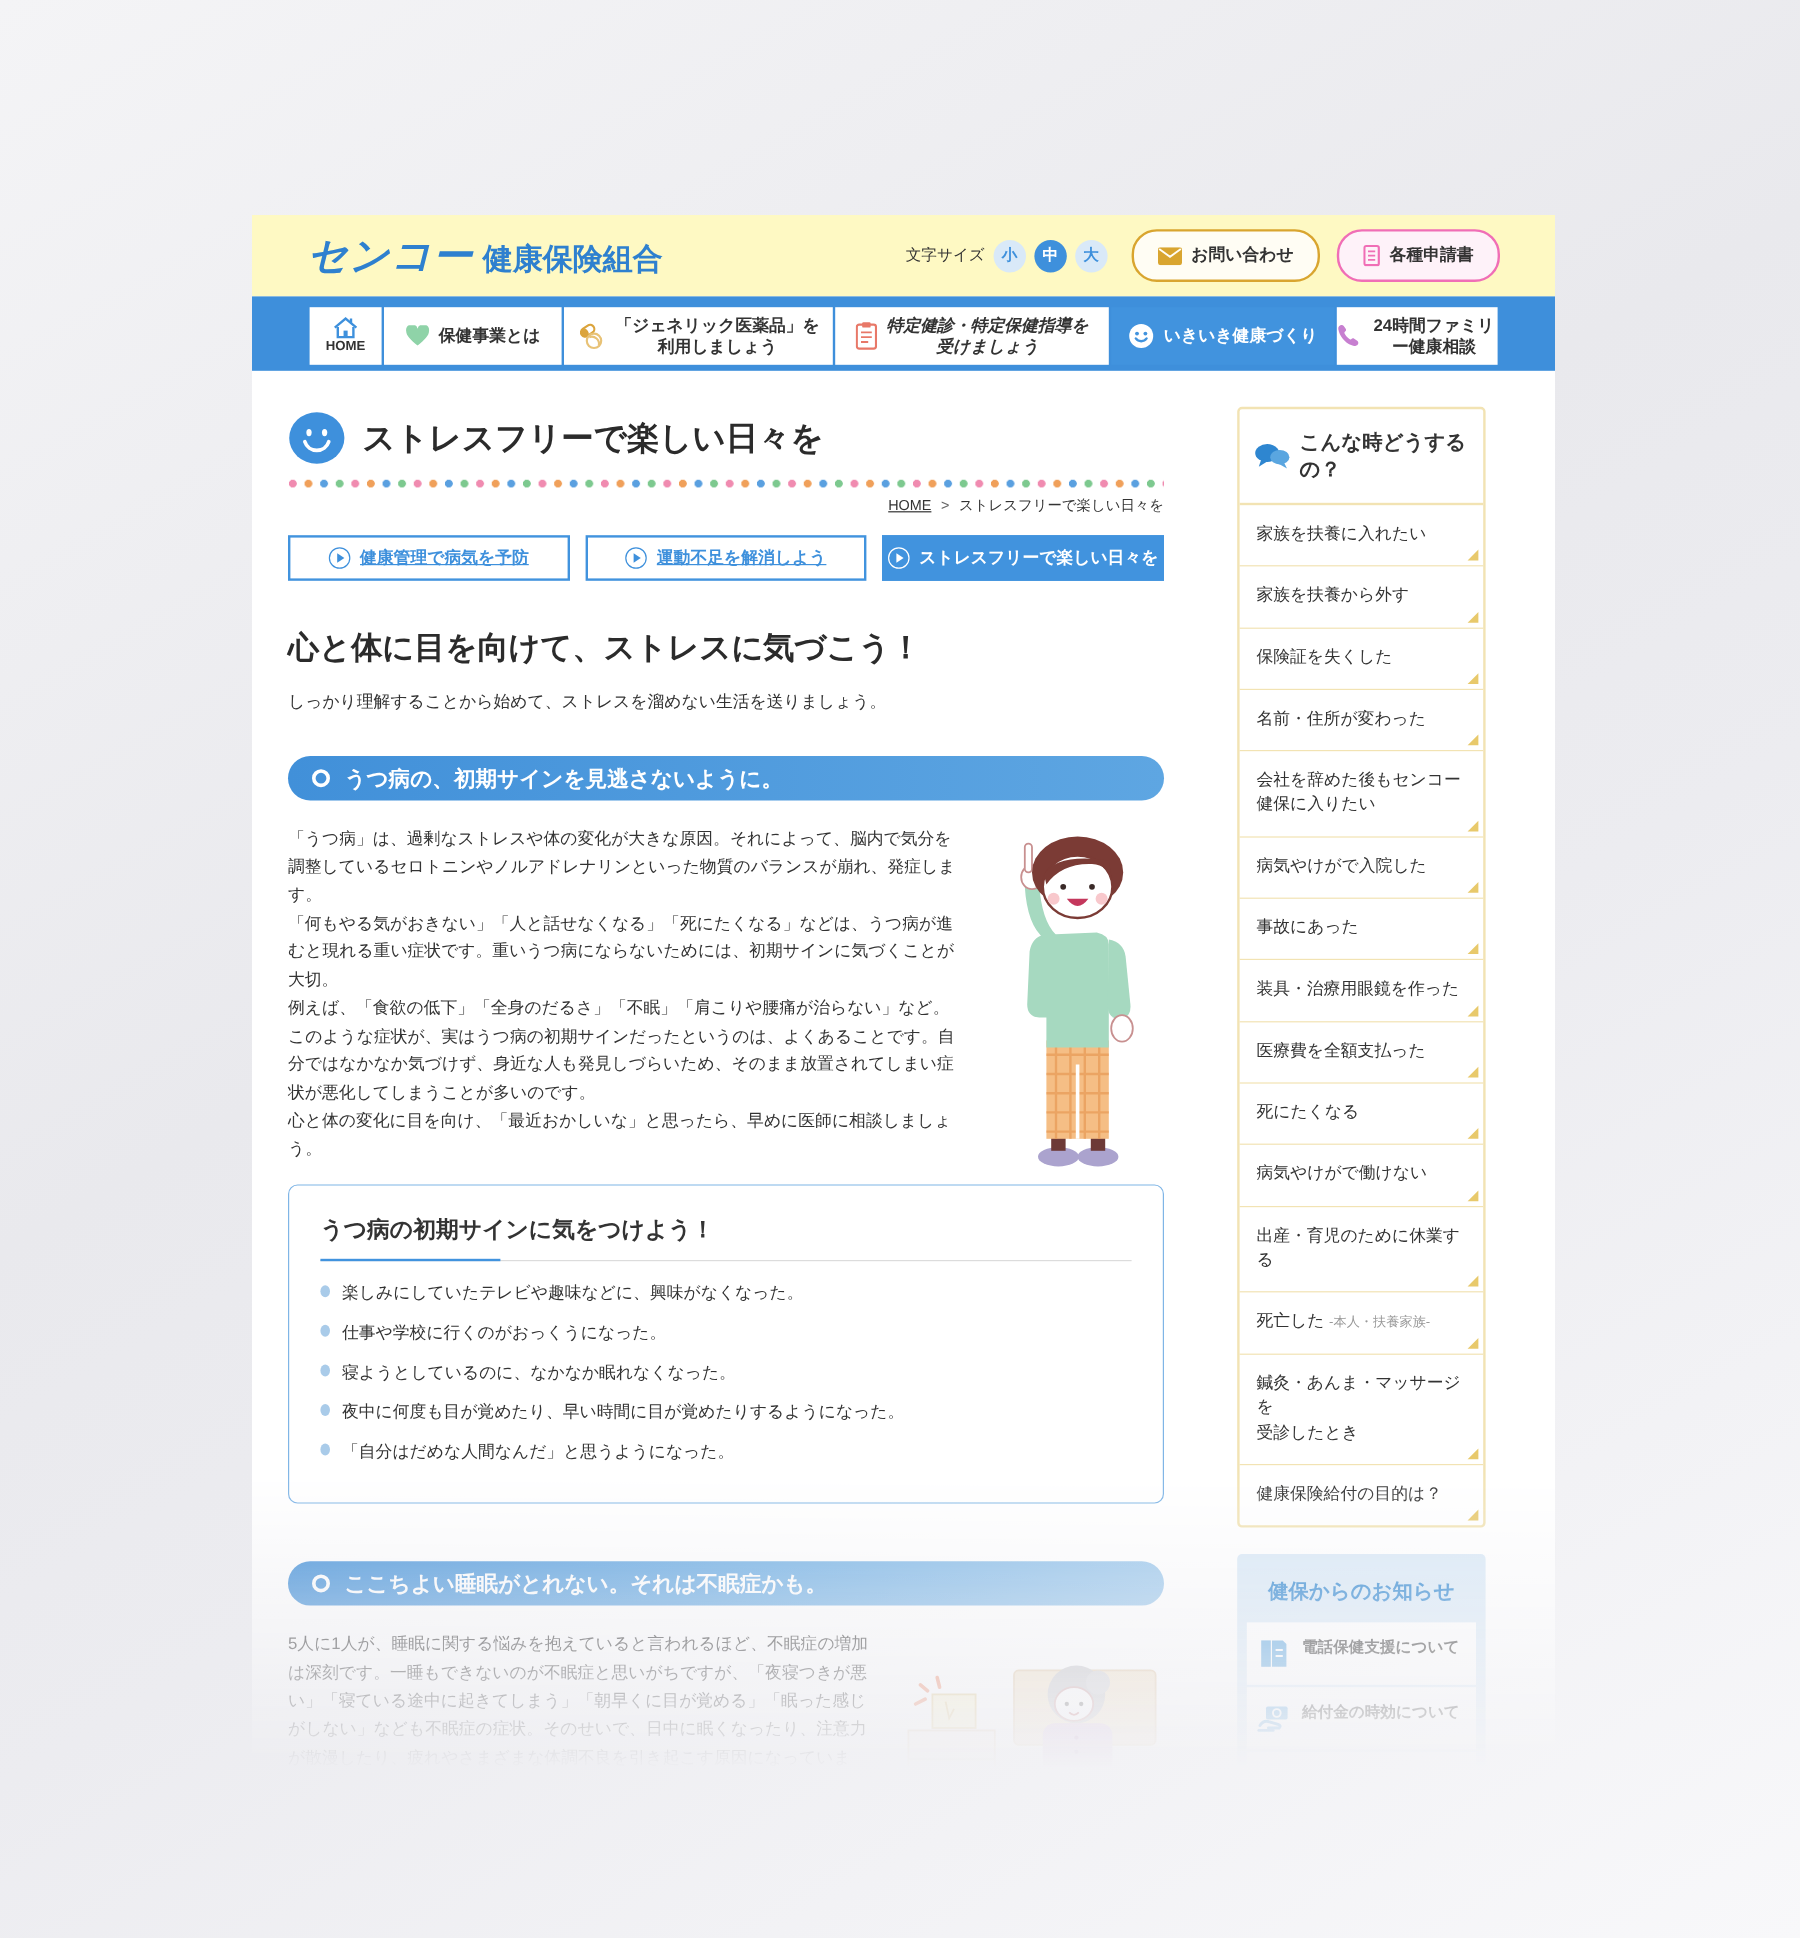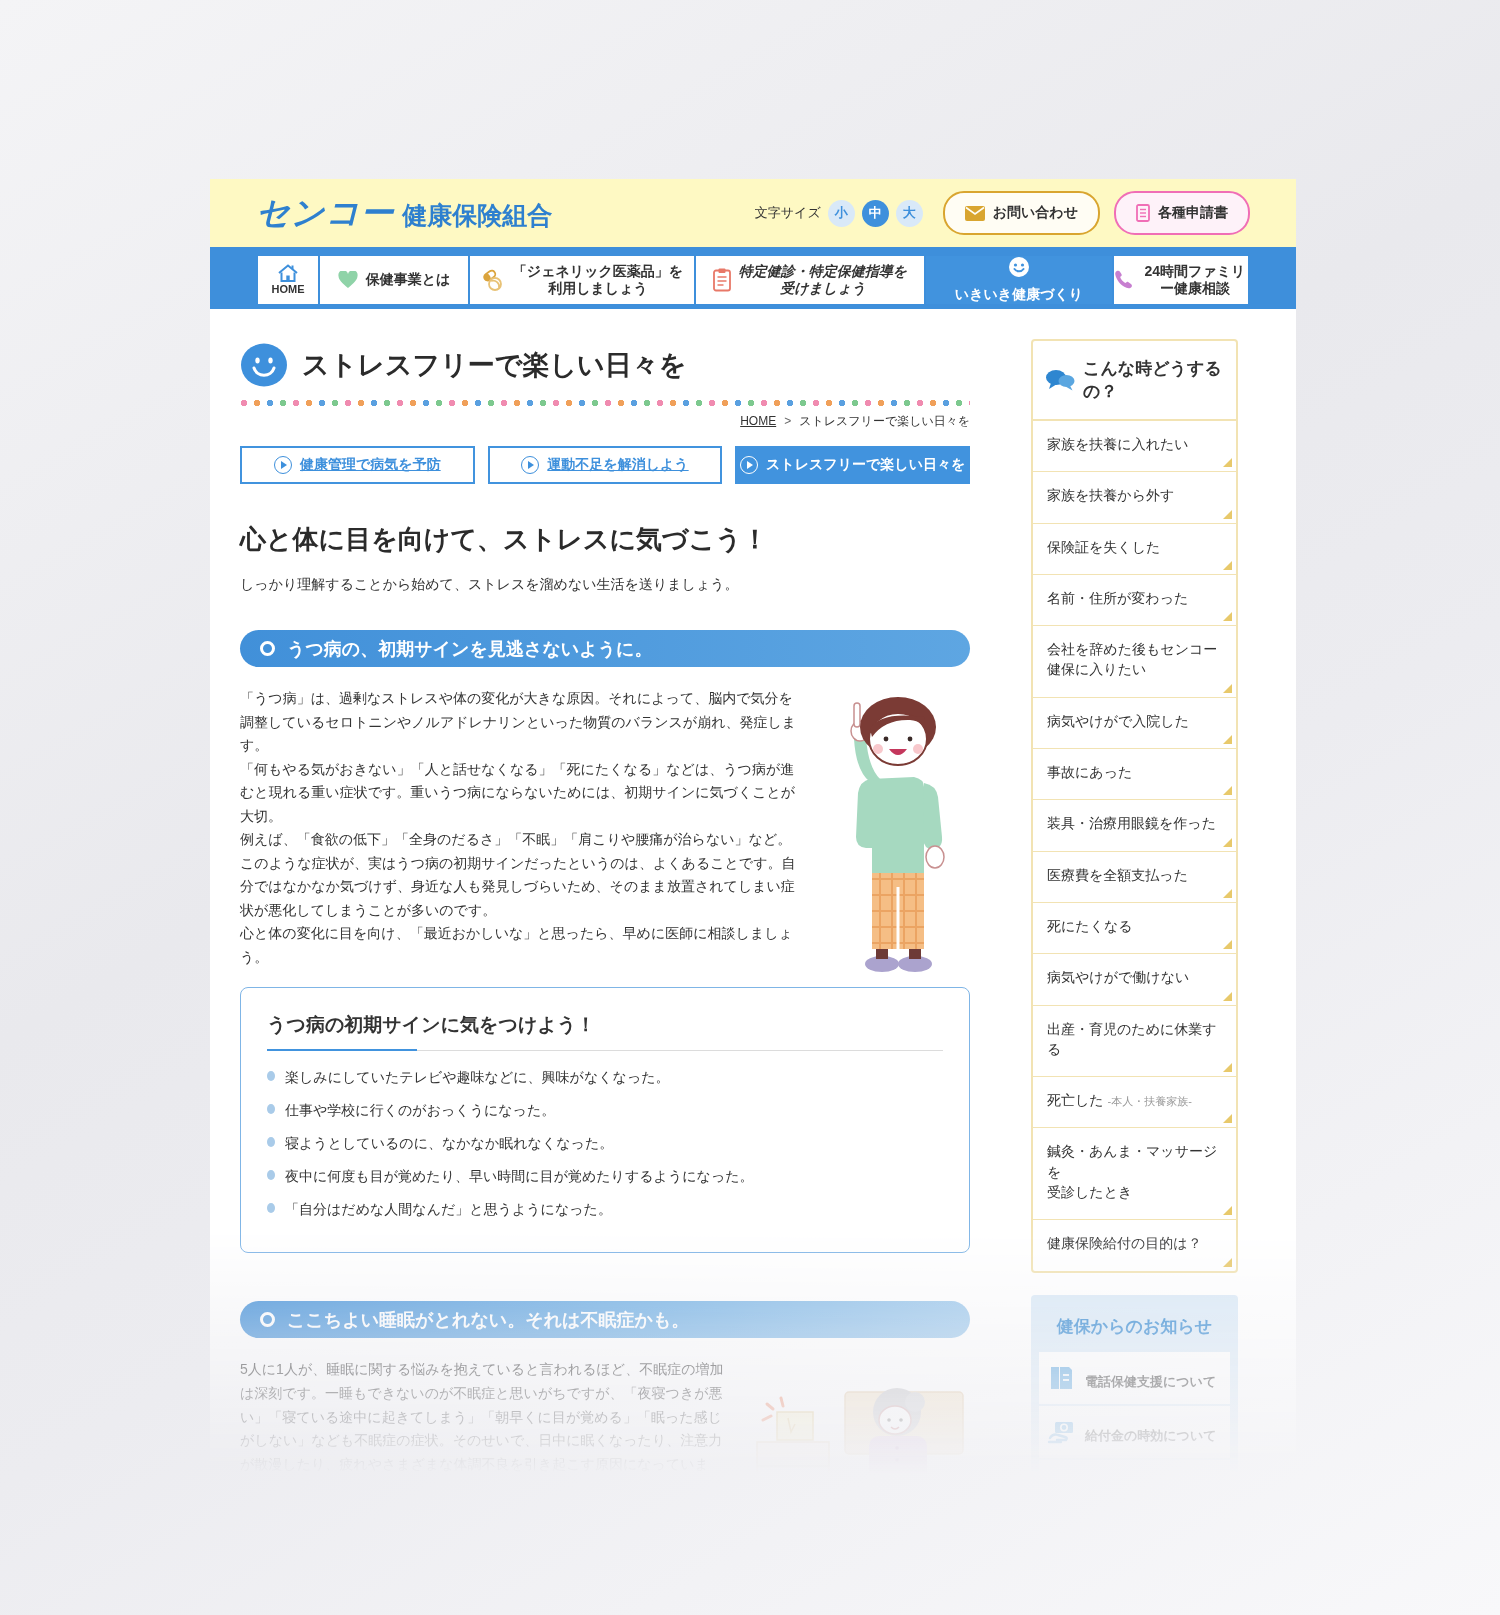--- a/index.html
+++ b/index.html
@@ -25,21 +25,21 @@
   .fs-btn{width:27px;height:27px;border-radius:50%;background:#d9e9f8;color:#3e90dc;
     font-size:13px;font-weight:700;display:flex;align-items:center;justify-content:center;cursor:pointer;}
   .fs-btn.active{background:#3e90dc;color:#fff;}
   .pill-btn{display:flex;align-items:center;gap:8px;height:40px;padding:0 20px;border-radius:21px;
     font-size:14px;font-weight:700;color:#333;cursor:pointer;background:#fffdf4;border:2px solid #d9a52f;}
   .pill-btn.pink{background:#fef2f9;border-color:#f06eb6;}
   
   .nav-bar{background:#3e8fdb;padding:9px 48px 5px;display:flex;gap:2px;}
   .nav-cell{background:#fff;height:48px;display:flex;align-items:center;justify-content:center;
     gap:8px;font-size:14px;font-weight:700;color:#333;text-align:center;cursor:pointer;line-height:1.25;}
-  .nav-cell.active{background:#4193de;color:#fff;flex-direction:column;}
+  .nav-cell.active{background:#4193de;color:#fff;}
   .nav-home{width:60px;flex-direction:column;gap:1px;font-size:11px;}
   .pre{white-space:pre-line;}
   
   .page-body{display:flex;padding:30px 43px 0 30px;gap:61px;}
   .main-col{width:730px;flex:none;}
   .sidebar-col{width:207px;flex:none;}
   
   .title-row{display:flex;align-items:center;gap:14px;margin-top:4px;}
   .page-title{font-size:27px;font-weight:700;color:#2b2b2b;margin:0;}
   .dots{height:8px;margin:12px 0 6px;background-repeat:repeat-x;
@@ -88,21 +88,21 @@
     border-bottom:2px solid #f2e3b3;}
   .qa-item{display:block;position:relative;padding:13px 14px 17px;font-size:14px;line-height:1.45;color:#333;
     border-bottom:1px solid #f2e3b3;cursor:pointer;text-decoration:none;}
   .qa-item:last-child{border-bottom:none;}
   .corner{position:absolute;right:4px;bottom:4px;width:0;height:0;
     border-left:9px solid transparent;border-bottom:9px solid #e8c96b;}
   .suffix{font-size:11px;color:#999;}
   
   .news-box{margin-top:22px;background:#d9e9f7;border-radius:4px;padding:8px;}
   .news-title{text-align:center;color:#2e86d0;font-size:17px;font-weight:700;padding:12px 0 14px;}
-  .news-item{display:flex;align-items:flex-end;gap:10px;background:#fff;padding:12px 8px;margin-bottom:2px;
+  .news-item{display:flex;align-items:flex-start;gap:10px;background:#fff;padding:12px 8px;margin-bottom:2px;
     font-size:13px;font-weight:700;color:#333;line-height:1.4;cursor:pointer;}
   .news-item svg{flex:none;}
   .icon{flex:none;display:inline-flex;}
 </style>
 </head>
 <body>
 
 <div class="page-card">
 
   <div class="site-header">

